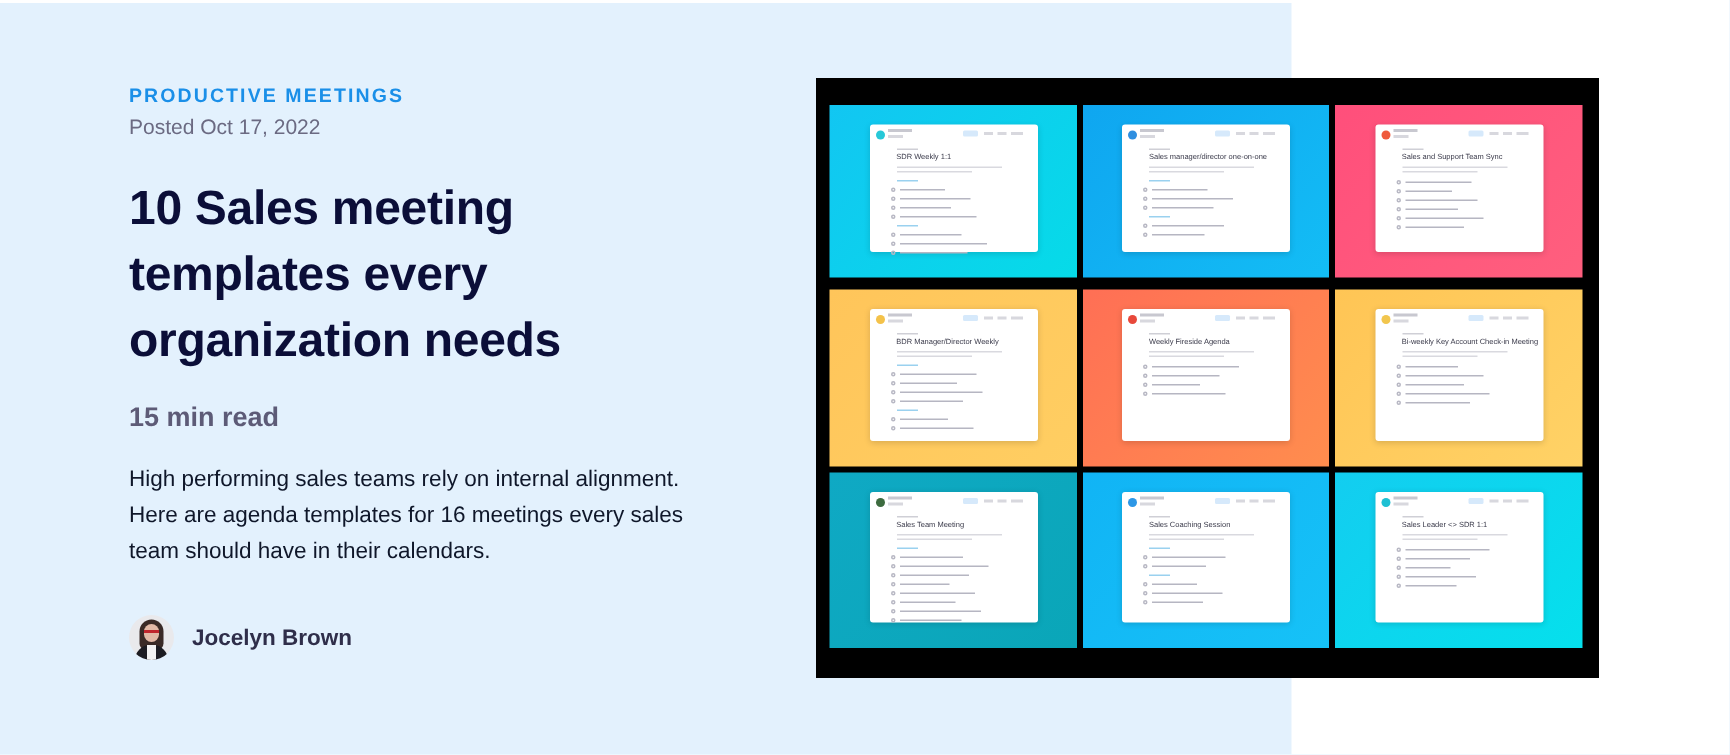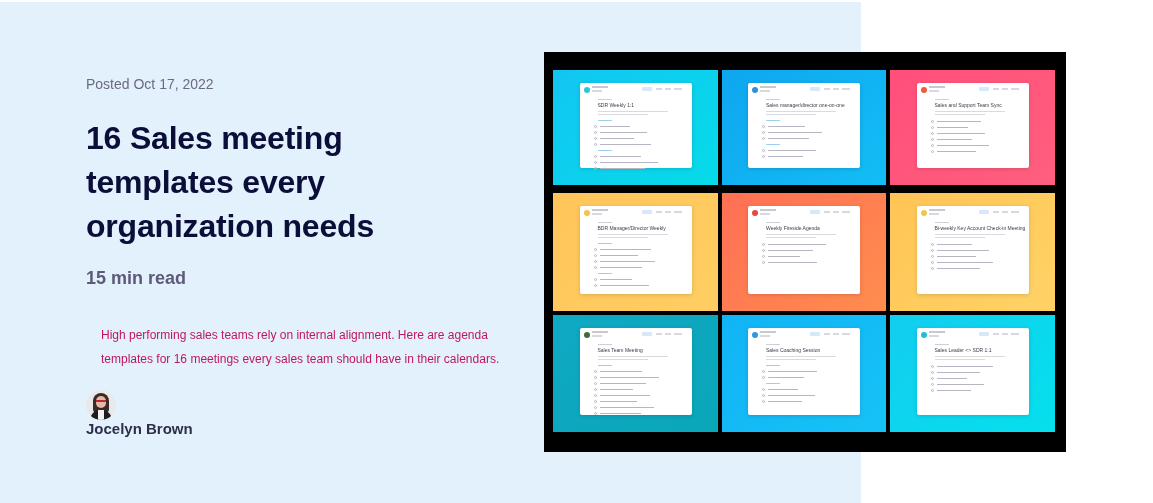--- a/index.html
+++ b/index.html
@@ -25,24 +25,24 @@
     position: absolute; left: 86px; top: 114px; width: 380px;
     font-size: 32px; font-weight: 700; line-height: 44px;
     color: #0b0e38; margin: 0; letter-spacing: -0.2px;
   }
   .readtime {
     position: absolute; left: 86px; top: 266px;
     font-size: 18px; font-weight: 700; color: #5d5b77;
   }
   .summary {
     position: absolute; left: 86px; top: 306px; width: 400px;
-    font-size: 12px; line-height: 24px; color: #be185d; margin: 15px;
+    font-size: 15px; line-height: 24px; color: #0f172a; margin: 0;
   }
   .author {
-    position: absolute; left: 86px; top: 388px; display: flex;  flex-direction: column;
+    position: absolute; left: 86px; top: 408px; display: flex; align-items: center;
   }
   .avatar {
     width: 30px; height: 30px; border-radius: 50%; background: #e9e9ec;
     position: relative; overflow: hidden; margin-right: 12px;
   }
   .avatar .hair { position: absolute; left: 7px; top: 3px; width: 16px; height: 20px; background: #3a2a26; border-radius: 8px 8px 4px 4px; }
   .avatar .face { position: absolute; left: 10px; top: 6px; width: 10px; height: 12px; background: #e2b9a6; border-radius: 5px; }
   .avatar .glasses { position: absolute; left: 10px; top: 10px; width: 10px; height: 2px; background: #c0262d; }
   .avatar .body { position: absolute; left: 4px; top: 20px; width: 22px; height: 14px; background: #1c1c22; border-radius: 10px 10px 0 0; }
   .avatar .shirt { position: absolute; left: 12px; top: 20px; width: 6px; height: 10px; background: #f2f2f2; }
@@ -72,22 +72,23 @@
   .card .desc { position: absolute; height: 1px; background: #d9d9df; }
   .card .section { position: absolute; height: 1px; background: #9ad1ef; width: 14px; }
   .card .item { position: absolute; height: 2px; display: flex; align-items: center; }
   .card .item .dot { width: 3px; height: 3px; border: 0.5px solid #b8b8c4; border-radius: 50%; box-sizing: border-box; margin-right: 3px; }
   .card .item .line { height: 1px; background: #b6b6c2; }
 </style>
 </head>
 <body>
 
 <div class="panel">
+  <div class="eyebrow">PRODUCTIVE MEETINGS</div>
   <div class="posted">Posted Oct 17, 2022</div>
-  <h1 class="title">16 Sales meeting templates every organization needs</h1>
+  <h1 class="title">10 Sales meeting templates every organization needs</h1>
   <div class="readtime">15 min read</div>
   <p class="summary">High performing sales teams rely on internal alignment. Here are agenda templates for 16 meetings every sales team should have in their calendars.</p>
   <div class="author">
     <div class="avatar">
       <div class="hair"></div>
         <div class="face"></div>
         <div class="glasses"></div>
       <div class="body"></div>
         <div class="shirt"></div>
     </div>

